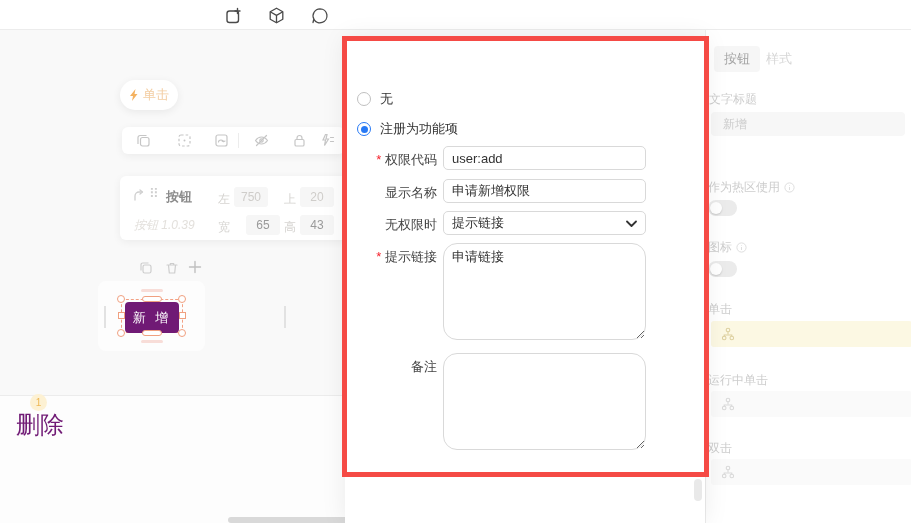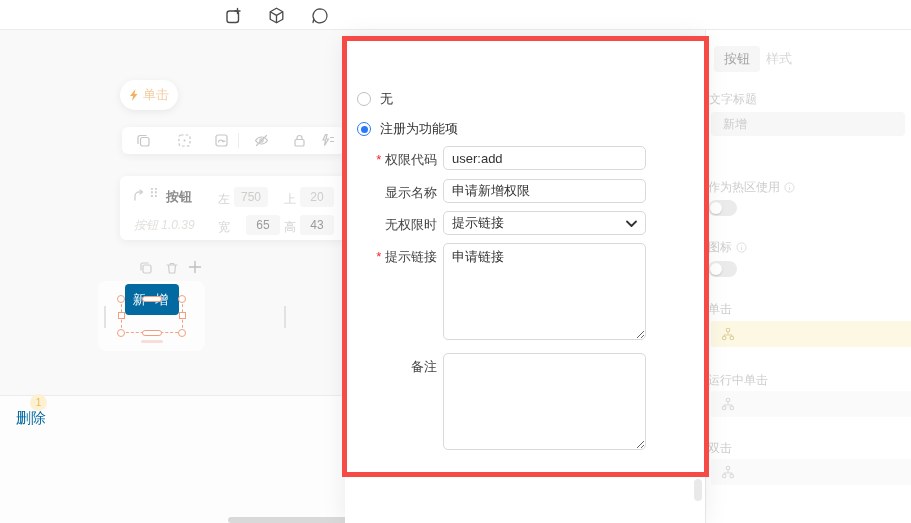--- a/index.html
+++ b/index.html
@@ -39,27 +39,27 @@
 
   .art-card { left:98px; top:281px; width:107px; height:70px; background:#fdfdfd; border-radius:8px; z-index:1; }
   .dash-mark { position:absolute; width:22px; height:3px; background:#f8ddd8; border-radius:2px; z-index:2; }
   .guide-bar { position:absolute; width:2px; height:22px; background:#e2e2e2; top:306px; z-index:2; }
 
   .sel-box { left:121px; top:299px; width:62px; height:34px; border:1px dashed #f3a184; z-index:3; }
   .hd { position:absolute; background:#fff; border:1px solid #f0a080; z-index:4; }
   .hd.c { width:8px; height:8px; border-radius:50%; }
   .hd.sq { width:7px; height:7px; }
   .hd.pill { width:20px; height:6px; border-radius:3px; }
-  .btn-blue { left:125px; top:284px; width:54px; height:31px; background:#0369a1; border-radius:4px;
+  .btn-blue { left:125px; top:302px; width:54px; height:31px; background:#701a75; border-radius:4px;
     color:#fff; font-size:13px; letter-spacing:3px; display:flex; align-items:center; justify-content:center; z-index:3; cursor:pointer; }
 
   .bottom-strip { left:0; top:395px; width:345px; height:128px; background:#fdfdfd; border-top:1px solid #ececec; z-index:1; }
   .del-badge { left:30px; top:394px; width:17px; height:17px; border-radius:50%; background:#fdf1d3;
     color:#eeb754; font-size:10px; display:flex; align-items:center; justify-content:center; z-index:2; }
-  .del-label { left:16px; top:409px; font-size:15px; color:#0369a1; z-index:2; cursor:pointer; }
+  .del-label { left:16px; top:409px; font-size:24px; color:#701a75; z-index:2; cursor:pointer; }
 
   .hscroll { left:228px; top:517px; width:245px; height:6px; background:#d9d9d9; border-radius:3px; z-index:2; cursor:pointer; }
 
   
   .rpanel { left:705px; top:30px; width:206px; height:493px; background:#fff; border-left:1px solid #ececec; z-index:2; }
   .rpanel .tab1 { position:absolute; left:8px; top:16px; padding:4px 10px; background:#f6f6f6; border-radius:4px;
     color:#a3a3a3; font-size:13px; cursor:pointer; }
   .rpanel .tab2 { position:absolute; left:60px; top:20px; color:#d6d6d6; font-size:13px; cursor:pointer; }
   .rpanel .plabel { position:absolute; font-size:12px; color:#cdcdcd; display:flex; align-items:center; gap:4px; }
   .rpanel .pinput { position:absolute; left:5px; top:82px; width:194px; height:24px; background:#f7f7f7; border-radius:4px;
@@ -93,21 +93,21 @@
 
   .f-row { position:absolute; left:0; width:100%; }
   .f-label { position:absolute; right:268px; top:5px; font-size:13px; color:#444; white-space:nowrap; }
   .f-label.req::before { content:'* '; color:#f5222d; }
   .f-ctl { position:absolute; left:98px; top:0; width:203px; }
   .t-input { width:203px; height:24px; border:1px solid #d9d9d9; border-radius:5px; font-size:13px; color:#333;
     padding:0 8px; font-family:"Liberation Sans","DejaVu Sans",sans-serif; background:#fff; }
   .t-select { width:203px; height:24px; border:1px solid #d9d9d9; border-radius:5px; font-size:13px; color:#333;
     padding:0 8px; line-height:22px; background:#fff; cursor:pointer; position:relative; }
   .t-select .chev { position:absolute; right:8px; top:8px; width:11px; height:8px; color:#333; }
-  .t-area { width:203px; height:97px; border:1px solid #d9d9d9; border-radius:5px; font-size:13px; color:#333;
+  .t-area { width:203px; height:97px; border:1px solid #d9d9d9; border-radius:14px; font-size:13px; color:#333;
     padding:4px 8px; font-family:"Liberation Sans","DejaVu Sans",sans-serif; resize:both; background:#fff; }
 </style>
 </head>
 <body>
 
 <div id="app">
 
   <div class="abs topbar">
     <span class="tico" style="left:224px">
       <svg viewBox="0 0 19 19" fill="none" stroke="currentColor" stroke-width="1.4" stroke-linecap="round" stroke-linejoin="round">

